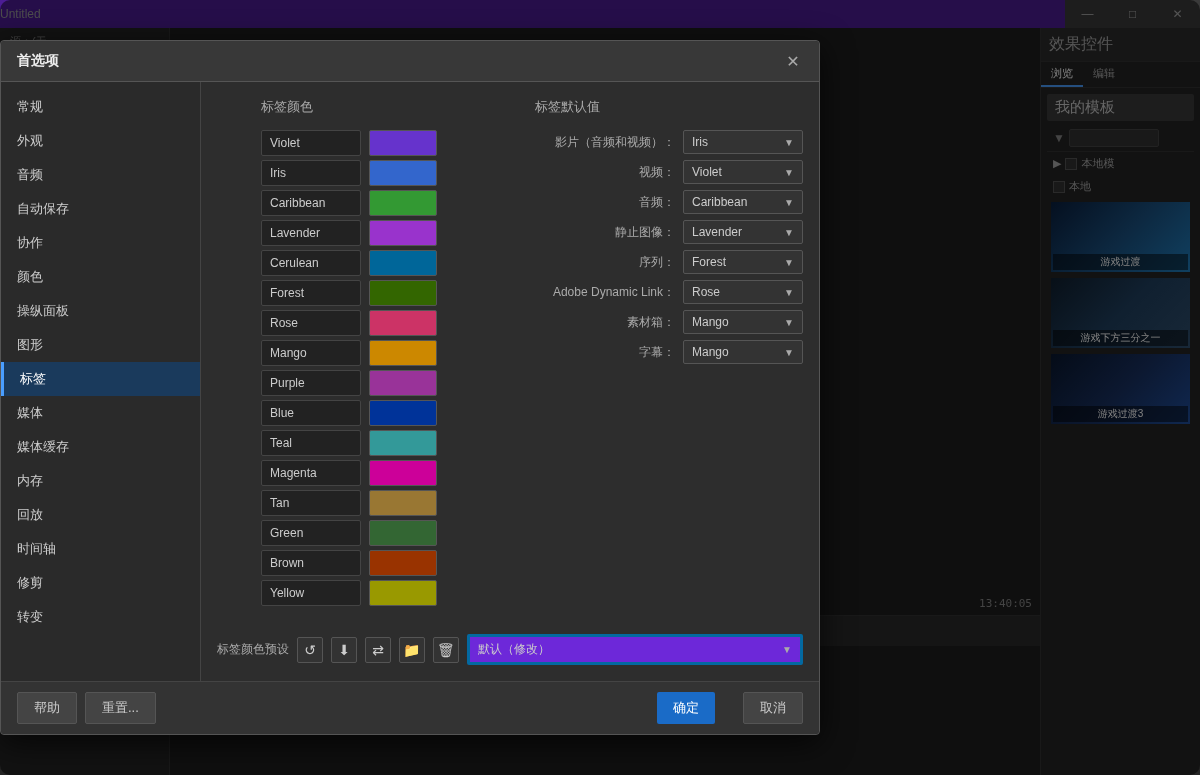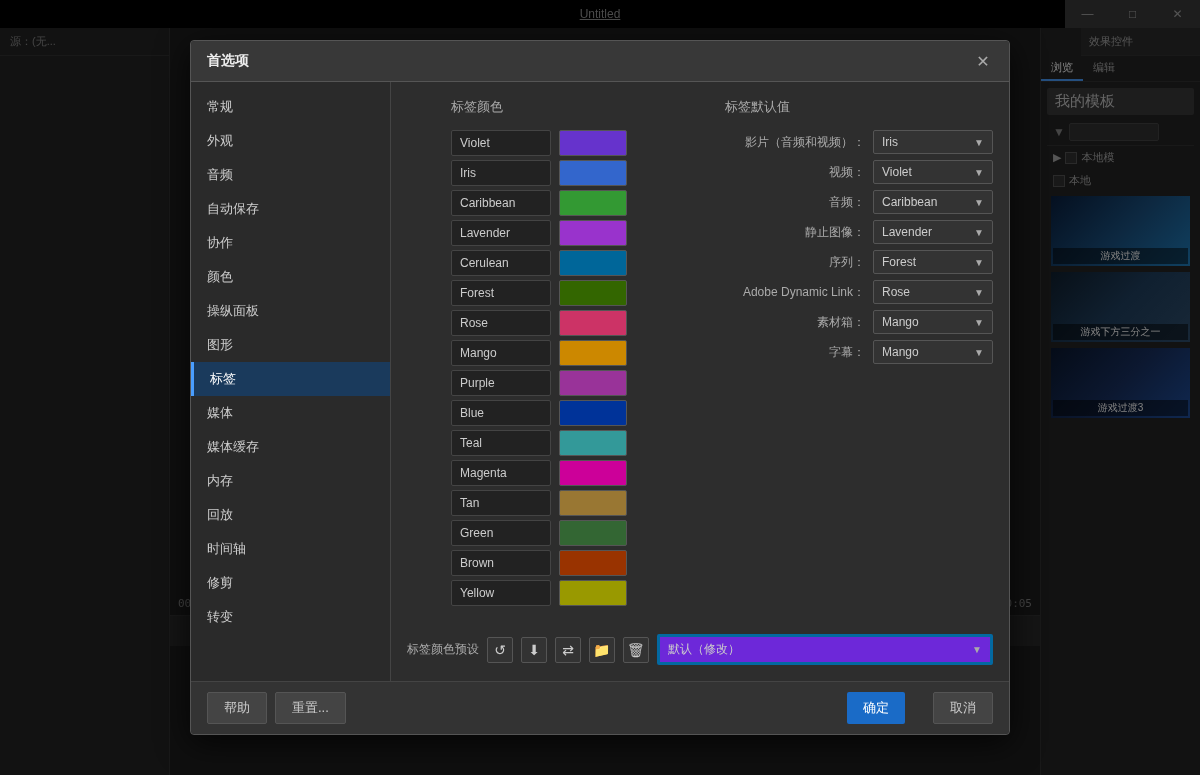--- a/index.html
+++ b/index.html
@@ -18,27 +18,26 @@
     .app-bg {
       position: absolute;
       inset: 0;
       background: #1e1e1e;
     }
 
     .title-bar {
       position: absolute;
       top: 0; left: 0; right: 0;
       height: 28px;
-      background: #000000;
-      display: flex;
-      align-items: center;
-      justify-content: center;
+      background: #4c1d95;
+      display: flex;
+      align-items: center;
+      justify-content: flex-start;
       color: #999;
       font-size: 12px;
-      text-decoration: underline;
     }
 
     .title-bar-right {
       position: absolute;
       right: 0;
       top: 0;
       height: 28px;
       display: flex;
       align-items: center;
     }
@@ -81,23 +80,22 @@
       background: #252525;
       border-left: 1px solid #333;
     }
 
     .right-panel-header {
       display: flex;
       align-items: flex-end;
       padding: 6px 8px;
       background: #2c2c2c;
       border-bottom: 1px solid #333;
-      font-size: 11px;
-      color: #aaa;
-      margin-left: 40px;
+      font-size: 16px;
+      color: #aaa;
     }
 
     .right-panel-tabs {
       display: flex;
       font-size: 11px;
       border-bottom: 1px solid #333;
     }
 
     .right-panel-tab {
       padding: 4px 10px;
@@ -168,22 +166,22 @@
       font-size: 11px;
     }
 
     
     .modal-overlay {
       position: absolute;
       inset: 0;
       background: rgba(0,0,0,0.5);
       display: flex;
       align-items: center;
-      justify-content: center;
       z-index: 100;
+      border-radius: 10px;
     }
 
     .modal {
       width: 820px;
       background: #2d2d2d;
       border: 1px solid #555;
       border-radius: 4px;
       box-shadow: 0 8px 32px rgba(0,0,0,0.7);
       display: flex;
       flex-direction: column;

